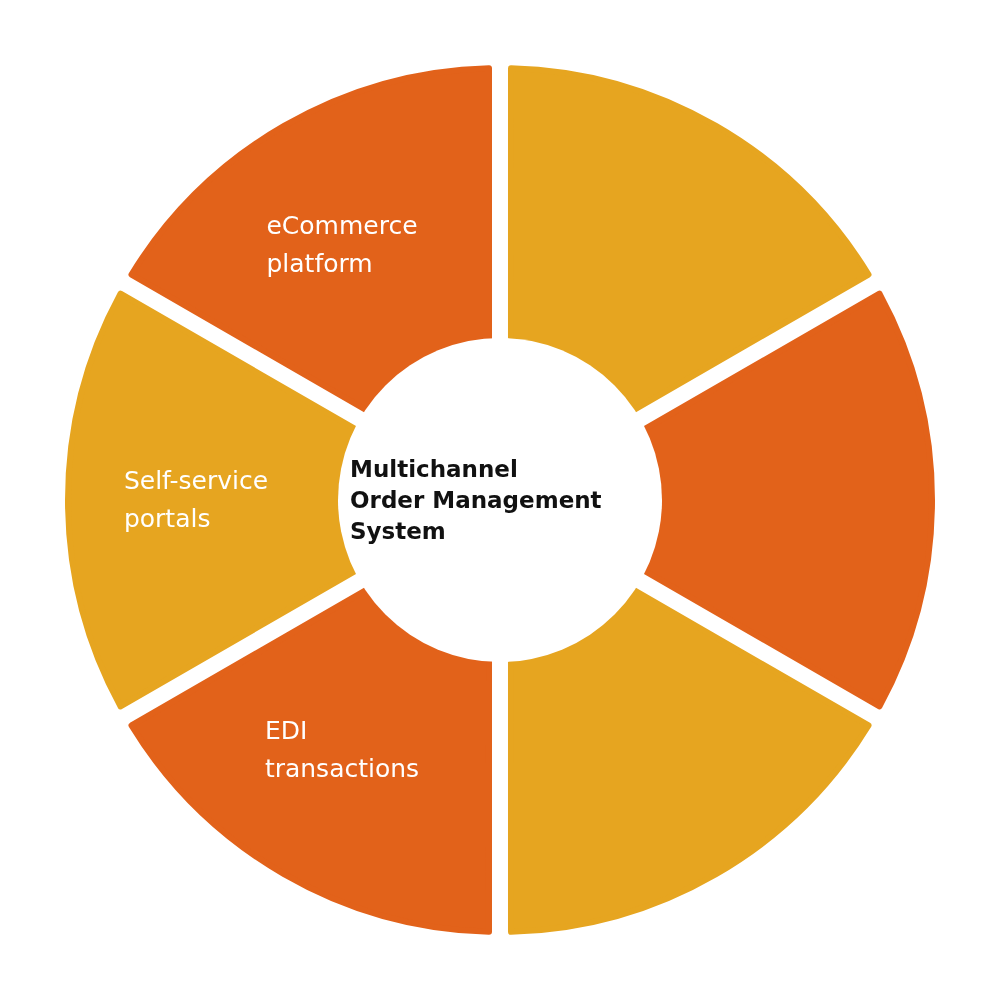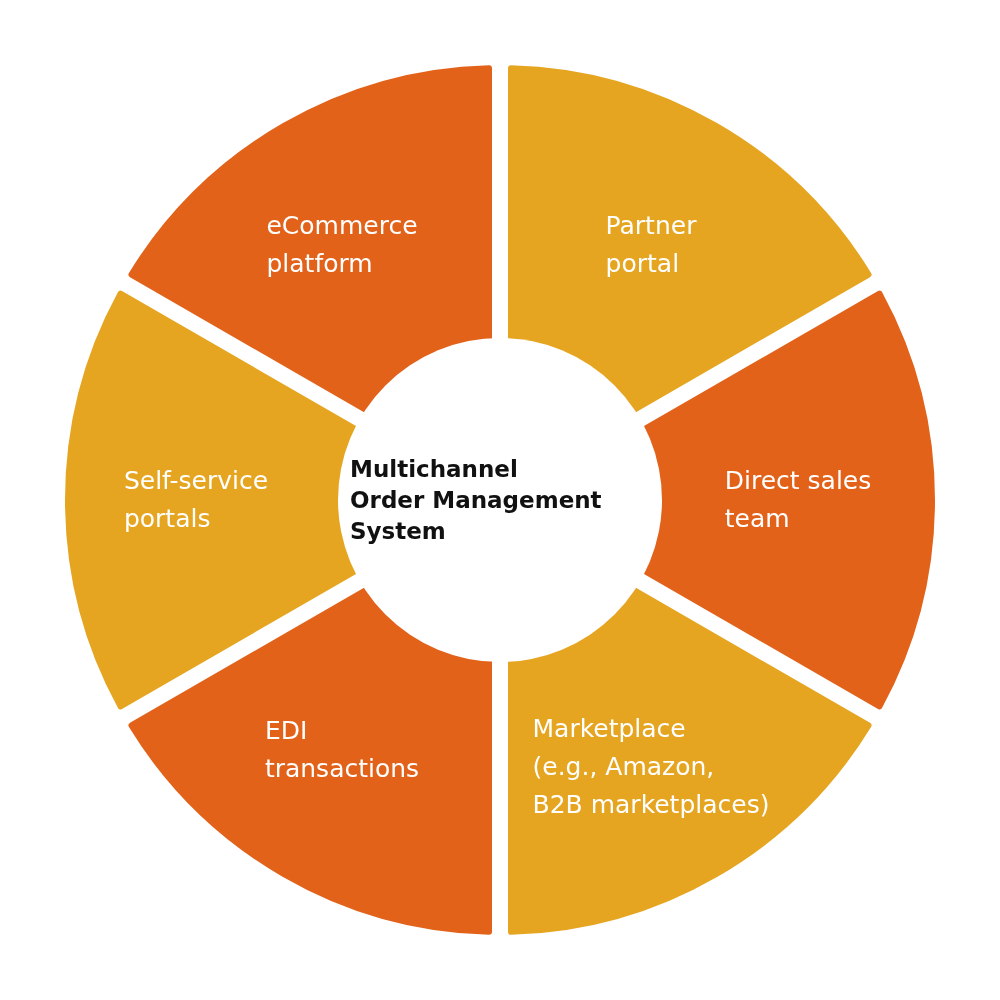--- a/index.html
+++ b/index.html
@@ -17,27 +17,20 @@
         <path d="M510.99881137398194,68.14003872972944 A432,432 0 0 1 868.5022916504272,274.5447693035633 L624.0595984677894,415.6838329380963 A150,150 0 0 0 510.99014339144657,350.4031526126455 Z" fill="#E6A520" stroke="#E6A520" stroke-width="6" stroke-linejoin="round"></path>
         <path d="M879.501103024409,293.59526942616617 A432,432 0 0 1 879.5011030244091,706.4047305738338 L635.0497418592361,565.2806803254508 A150,150 0 0 0 635.0497418592361,434.7193196745491 Z" fill="#E2621A" stroke="#E2621A" stroke-width="6" stroke-linejoin="round"></path>
         <path d="M868.5022916504272,725.4552306964367 A432,432 0 0 1 510.99881137398194,931.8599612702706 L510.99014339144657,649.5968473873545 A150,150 0 0 0 624.0595984677894,584.3161670619037 Z" fill="#E6A520" stroke="#E6A520" stroke-width="6" stroke-linejoin="round"></path>
         <path d="M489.0011886260183,931.8599612702706 A432,432 0 0 1 131.49770834957286,725.4552306964368 L375.9404015322105,584.3161670619037 A150,150 0 0 0 489.00985660855343,649.5968473873545 Z" fill="#E2621A" stroke="#E2621A" stroke-width="6" stroke-linejoin="round"></path>
         <path d="M120.49889697559104,706.4047305738338 A432,432 0 0 1 120.4988969755911,293.59526942616606 L364.95025814076394,434.7193196745492 A150,150 0 0 0 364.95025814076394,565.2806803254508 Z" fill="#E6A520" stroke="#E6A520" stroke-width="6" stroke-linejoin="round"></path>
         <path d="M131.49770834957275,274.54476930356344 A432,432 0 0 1 489.00118862601823,68.14003872972944 L489.0098566085534,350.4031526126455 A150,150 0 0 0 375.9404015322105,415.6838329380964 Z" fill="#E2621A" stroke="#E2621A" stroke-width="6" stroke-linejoin="round"></path>
       </g>
     <circle cx="500" cy="500" r="162" fill="#ffffff"></circle>
   </svg>
 
-  <div class="seg-label" style="left:651px;top:245px">Partner
-portal</div>
-  <div class="seg-label" style="left:798px;top:500px">Direct sales
-team</div>
-  <div class="seg-label" style="left:651px;top:767px">Marketplace
-(e.g., Amazon,
-B2B marketplaces)</div>
   <div class="seg-label" style="left:196px;top:500px">Self-service
 portals</div>
   <div class="seg-label" style="left:342px;top:750px">EDI
 transactions</div>
   <div class="seg-label" style="left:342px;top:245px">eCommerce
 platform</div>
 
   <div class="center-label">Multichannel
 Order Management
 System</div>

